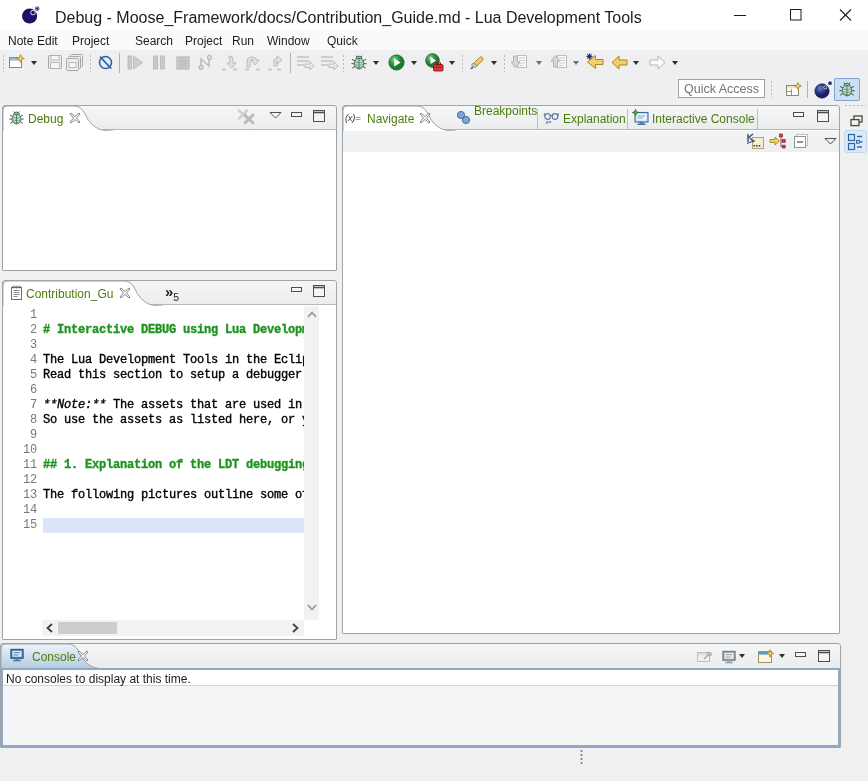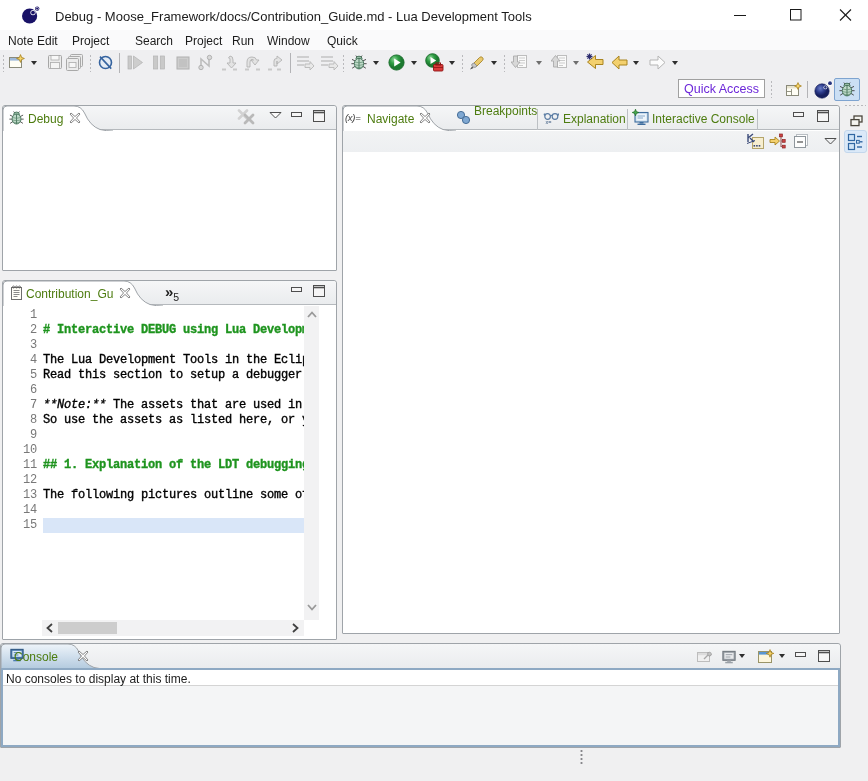--- a/index.html
+++ b/index.html
@@ -35,21 +35,21 @@
 
 <div class="a" style="left:0;top:0;width:868px;height:30px;background:#ffffff"></div>
 <svg class="a" style="left:21px;top:6px" width="19" height="19" viewBox="0 0 19 19">
  <circle cx="8.6" cy="10" r="7.6" fill="#191267"></circle>
  <circle cx="12" cy="6.6" r="2.6" fill="#ffffff"></circle>
  <circle cx="12" cy="6.6" r="1.9" fill="#191267"></circle>
  <circle cx="16.2" cy="2.6" r="2.2" fill="#191267"></circle>
  <circle cx="16.2" cy="2.6" r="1.5" fill="#ffffff"></circle>
  <circle cx="16.2" cy="2.6" r="1.1" fill="#191267"></circle>
 </svg>
-<div class="a t" style="left:55px;top:9px;font-size:13px">Debug - Moose_Framework/docs/Contribution_Guide.md - Lua Development Tools</div>
+<div class="a t" style="left:55px;top:9px;font-size:16px">Debug - Moose_Framework/docs/Contribution_Guide.md - Lua Development Tools</div>
 <svg class="a" style="left:734px;top:8px" width="122" height="14" viewBox="0 0 122 14">
  <line x1="0" y1="7.5" x2="12" y2="7.5" stroke="#1a1a1a" stroke-width="1"></line>
  <rect x="56.5" y="1.5" width="10.5" height="10.5" fill="none" stroke="#1a1a1a" stroke-width="1"></rect>
  <line x1="106" y1="1.5" x2="117" y2="12.5" stroke="#1a1a1a" stroke-width="1.1"></line>
  <line x1="117" y1="1.5" x2="106" y2="12.5" stroke="#1a1a1a" stroke-width="1.1"></line>
 </svg>
 
 <div class="a" style="left:0;top:30px;width:868px;height:20px;background:#fafafb"></div>
 <div class="a t" style="left:8px;top:34px">Note</div>
 <div class="a t" style="left:37px;top:34px">Edit</div>
@@ -215,21 +215,21 @@
  <path d="M16 5 L16 10 L8 10 L8 14 L1 7.5 L8 1 L8 5 Z" fill="#f3d06e" stroke="#a9841f" stroke-width="1"></path>
 </svg>
 <div class="a dd" style="left:633px;top:61px"></div>
 
 <svg class="a" style="left:649px;top:55px" width="17" height="15" viewBox="0 0 17 15">
  <path d="M1 5 L1 10 L9 10 L9 14 L16 7.5 L9 1 L9 5 Z" fill="#fcfcfc" stroke="#b5b5b5" stroke-width="1"></path>
 </svg>
 <div class="a dd" style="left:672px;top:61px"></div>
 
 <div class="a" style="left:678px;top:79px;width:87px;height:19px;background:#fff;border:1px solid #a0a0a0"></div>
-<div class="a" style="left:684px;top:82px;font-size:12.5px;color:#6d28d9">Quick Access</div>
+<div class="a" style="left:684px;top:82px;font-size:12.5px;color:#737373">Quick Access</div>
 <div class="a hdl" style="left:770px;top:80px;height:18px"></div>
 <svg class="a" style="left:785px;top:81px" width="18" height="18" viewBox="0 0 18 18">
  <rect x="1.5" y="4.5" width="12" height="10" fill="#fffef5" stroke="#8a8a7a"></rect>
  <rect x="2" y="5" width="11" height="2.4" fill="#e8e4cf"></rect>
  <line x1="6.5" y1="8" x2="6.5" y2="14" stroke="#8a8a7a" stroke-width="0.9"></line>
  <line x1="2" y1="10.5" x2="6.5" y2="10.5" stroke="#8a8a7a" stroke-width="0.9"></line>
  <path d="M13 1.6 L14 4 L16.4 5 L14 6 L13 8.4 L12 6 L9.6 5 L12 4 Z" fill="#f5d469" stroke="#a8821e" stroke-width="0.8"></path>
 </svg>
 <div class="a vsep" style="left:807px;top:81px;height:17px"></div>
 <svg class="a" style="left:813px;top:80px" width="20" height="20" viewBox="0 0 20 20">
@@ -464,21 +464,21 @@
 <svg class="a" style="left:9px;top:647px" width="16" height="16" viewBox="0 0 17 17">
  <rect x="2" y="2.5" width="13" height="9.5" fill="#4b7cb0" stroke="#2c5480" stroke-width="1.1"></rect>
  <rect x="3.6" y="4.1" width="9.8" height="6.3" fill="#dcebf7"></rect>
  <g stroke="#4b7cb0" stroke-width="1">
       <line x1="5" y1="6" x2="12" y2="6"></line>
       <line x1="5" y1="8.5" x2="10" y2="8.5"></line>
     </g>
  <rect x="6.5" y="12" width="4" height="1.6" fill="#4b7cb0"></rect>
  <rect x="4.5" y="13.6" width="8" height="1.6" fill="#4b7cb0"></rect>
 </svg>
-<div class="a tabtxt" style="left:14px;top:650px">Console</div>
+<div class="a tabtxt" style="left:32px;top:650px">Console</div>
 <svg class="a" style="left:77px;top:650px" width="12" height="12" viewBox="0 0 12 12">
  <path d="M2 1 L6 4.5 L10 1 L11 2 L7.5 6 L11 10 L10 11 L6 7.5 L2 11 L1 10 L4.5 6 L1 2 Z" fill="#fdfdfd" stroke="#7b7b7b" stroke-width="0.9" stroke-linejoin="round"></path>
 </svg>
 
 <svg class="a" style="left:696px;top:649px" width="17" height="16" viewBox="0 0 17 16">
  <rect x="1.5" y="3.5" width="12" height="9" fill="#f0f0f0" stroke="#bdbdbd"></rect>
  <rect x="2" y="4" width="11" height="2.2" fill="#dcdcdc"></rect>
  <path d="M8 10 L13 5 M11.5 3.5 L14.5 6.5 M13 7.5 L15.5 5" stroke="#a9a9a9" stroke-width="1.4" fill="none"></path>
  <circle cx="13.5" cy="5" r="1.8" fill="#c4c4c4" stroke="#9f9f9f" stroke-width="0.7"></circle>
 </svg>

